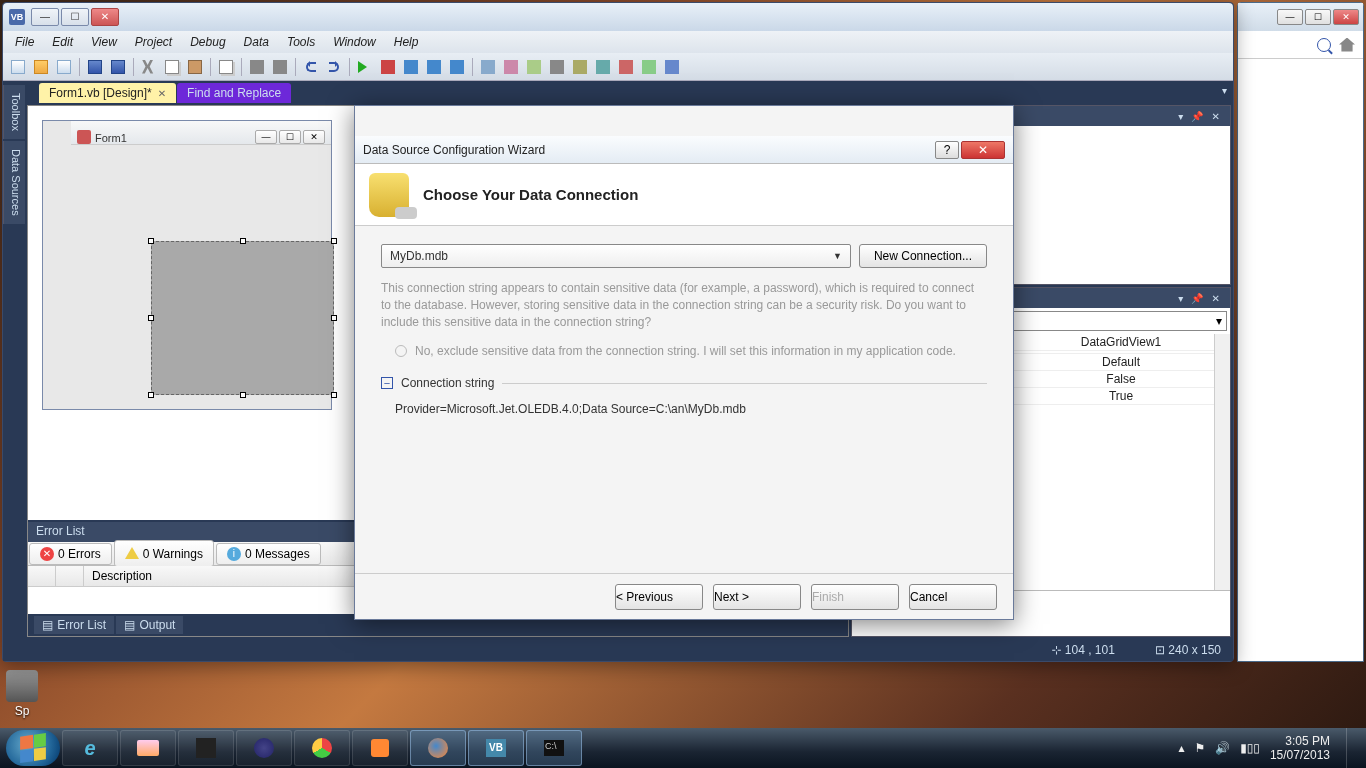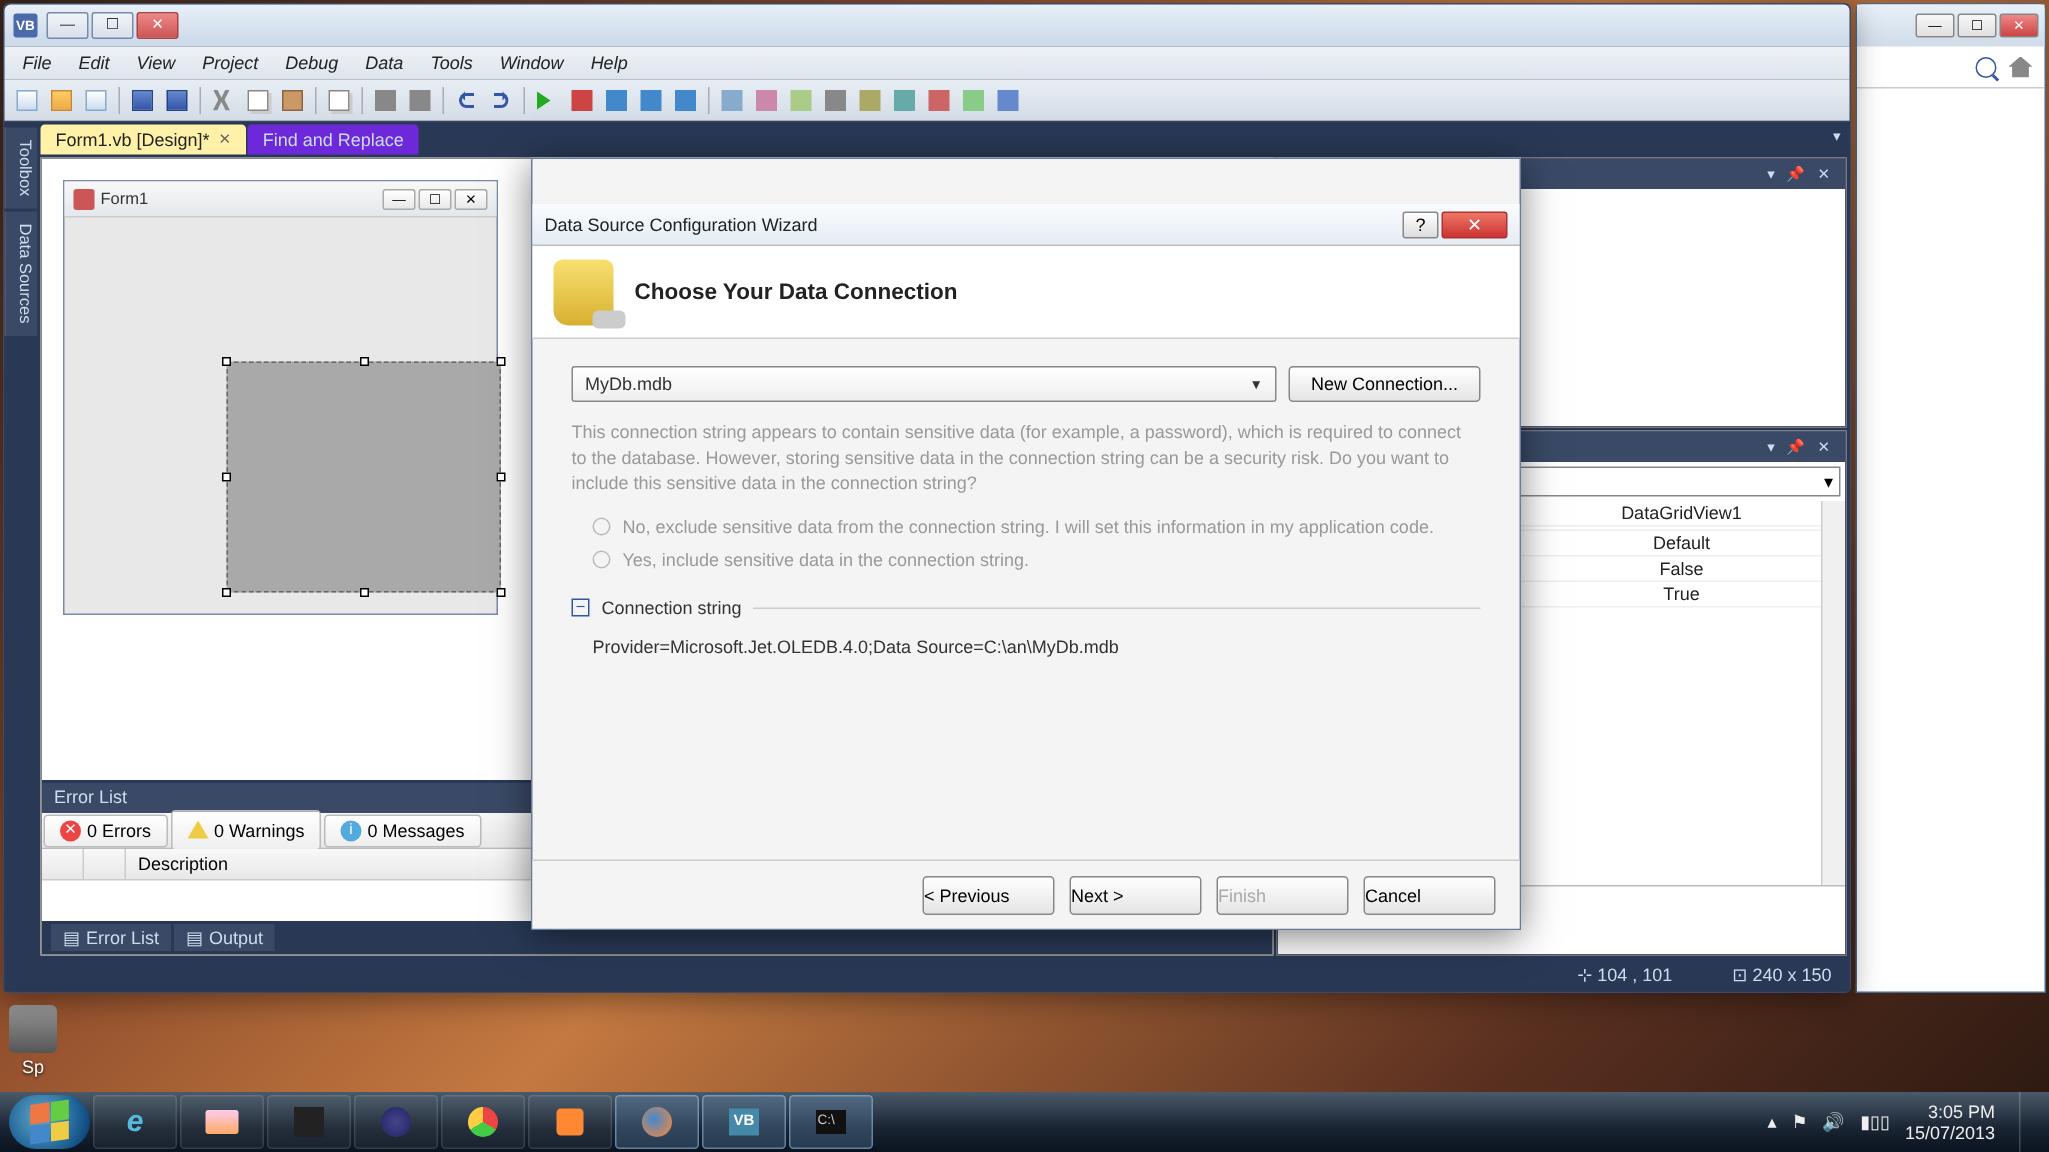--- a/index.html
+++ b/index.html
@@ -30,30 +30,30 @@
 .vs-toolbar { height: 28px; background: linear-gradient(#e8eef4, #d4dce6); border-bottom: 1px solid #aab; display: flex; align-items: center; padding: 0 4px; gap: 1px; }
 .tb-btn { width: 22px; height: 22px; display: flex; align-items: center; justify-content: center; border-radius: 2px; }
 .tb-sep { width: 1px; height: 18px; background: #aab; margin: 0 3px; }
 .tb-glyph { width: 14px; height: 14px; }
 
 .vs-body { flex: 1; display: flex; position: relative; background: #293955; }
 .vs-left-tabs { width: 22px; background: #293955; display: flex; flex-direction: column; padding-top: 4px; }
 .vtab { writing-mode: vertical-rl; padding: 8px 3px; color: #cde; font-size: 11px; background: #3a4a66; margin-bottom: 2px; border-left: 1px solid #556; }
 
 .vs-main { flex: 1; display: flex; flex-direction: column; }
-.doc-tabs { height: 22px; background: #293955; display: flex; align-items: flex-end; padding: 0 28px 0 2px; position: relative; }
+.doc-tabs { height: 22px; background: #293955; display: flex; align-items: flex-end; padding: 0 28px 0 14px; position: relative; }
 .doc-tab { padding: 3px 10px; background: #6d28d9; color: #cde; border-radius: 3px 3px 0 0; margin-right: 1px; display: flex; align-items: center; gap: 6px; }
 .doc-tab.active { background: #fff2a8; color: #222; }
 .doc-tab-x { font-size: 10px; color: #666; }
 .doc-tabs-chev { position: absolute; right: 6px; top: 4px; color: #cde; font-size: 10px; }
 
 .doc-area { flex: 1; display: flex; background: #293955; }
 .designer { flex: 1; background: #fff; margin: 2px; border: 1px solid #888; position: relative; }
 .form-canvas { position: absolute; top: 14px; left: 14px; width: 290px; height: 290px; background: #e8e8e8; border: 1px solid #7a8aaa; }
-.form-titlebar { height: 24px; background: linear-gradient(#f8f8f8,#e4e8ec); display: flex; align-items: center; padding: 0 6px; border-bottom: 1px solid #ccc; }
+.form-titlebar { height: 24px; background: linear-gradient(#f8f8f8,#e4e8ec); display: flex; align-items: flex-end; padding: 0 6px; border-bottom: 1px solid #ccc; margin-left: 28px; }
 .form-icon { width: 14px; height: 14px; background: #c55; margin-right: 4px; border-radius: 2px; }
 .form-title { flex: 1; font-size: 11px; color: #333; }
 .form-btns { display: flex; gap: 2px; }
 .form-btn { width: 22px; height: 14px; border: 1px solid #aaa; background: linear-gradient(#fff,#e8e8e8); font-size: 9px; text-align: center; line-height: 12px; border-radius: 2px; }
 .grid-ctrl { position: absolute; top: 120px; left: 108px; width: 183px; height: 154px; background: #a9a9a9; border: 1px dashed #666; }
 .sel-handle { position: absolute; width: 6px; height: 6px; background: #fff; border: 1px solid #000; }
 
 .right-panels { width: 380px; display: flex; flex-direction: column; margin: 2px 2px 2px 0; gap: 2px; }
 .panel { background: #fff; border: 1px solid #556; }
 .panel-header { height: 20px; background: #3a4a66; color: #cde; padding: 2px 6px; display: flex; align-items: center; }
@@ -424,24 +424,20 @@
         <span>MyDb.mdb</span>
         <span class="chev">▼</span>
       </div>
       <button class="wiz-btn">New Connection...</button>
     </div>
     <div class="wiz-gray">This connection string appears to contain sensitive data (for example, a password), which is required to connect to the database. However, storing sensitive data in the connection string can be a security risk. Do you want to include this sensitive data in the connection string?</div>
     <div class="wiz-radio">
       <div class="wiz-radio-dot"></div>
       <span>No, exclude sensitive data from the connection string. I will set this information in my application code.</span>
     </div>
-    <div class="wiz-radio">
-      <div class="wiz-radio-dot"></div>
-      <span>Yes, include sensitive data in the connection string.</span>
-    </div>
     <div class="wiz-expand">
       <div class="wiz-expand-box">−</div>
       <span>Connection string</span>
       <div class="wiz-expand-line"></div>
     </div>
     <div class="wiz-connstr">Provider=Microsoft.Jet.OLEDB.4.0;Data Source=C:\an\MyDb.mdb</div>
   </div>
   <div class="wiz-footer">
     <button class="wiz-fbtn">&lt; Previous</button>
     <button class="wiz-fbtn">Next &gt;</button>

